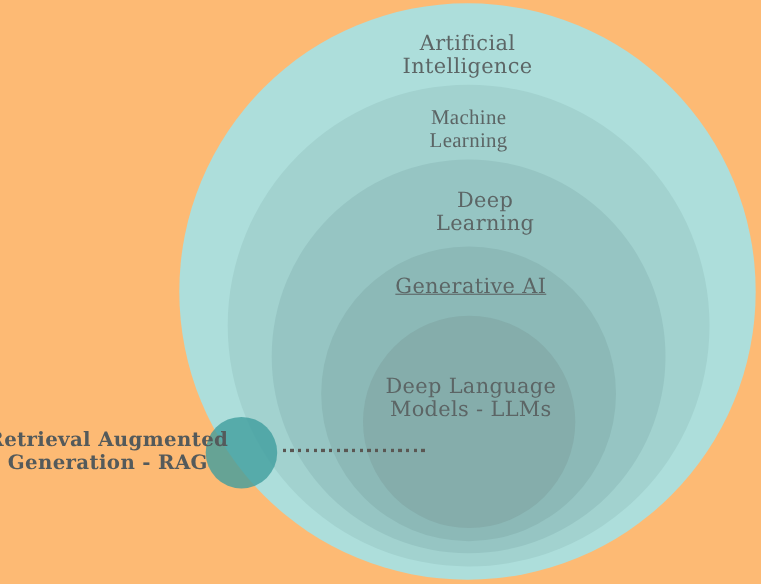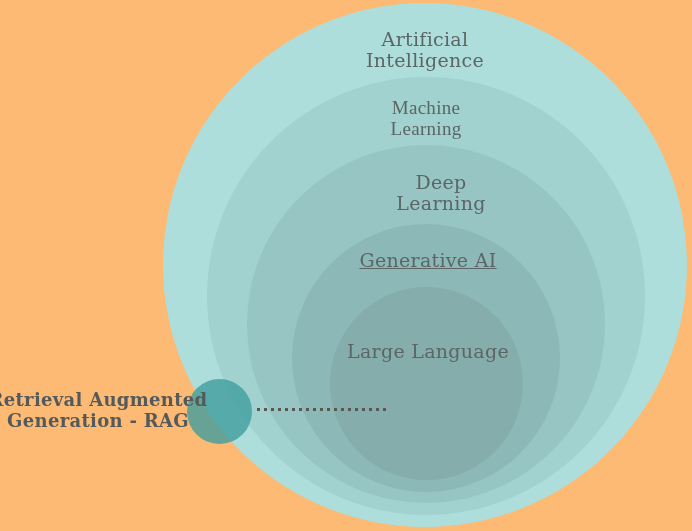--- a/index.html
+++ b/index.html
@@ -57,21 +57,22 @@
     <div>Learning</div>
   </div>
   <div class="lbl lbl-2">
     <div>Deep</div>
     <div>Learning</div>
   </div>
   <div class="lbl lbl-3">
     <div>Generative AI</div>
   </div>
   <div class="lbl lbl-4">
-    <div>Large Language</div>
+    <div>Deep Language</div>
+    <div>Models - LLMs</div>
   </div>
 
   <div class="lbl lbl-sat">
     <div>Retrieval Augmented</div>
     <div>Generation - RAG</div>
   </div>
 
 </div>
 
 </body></html>

